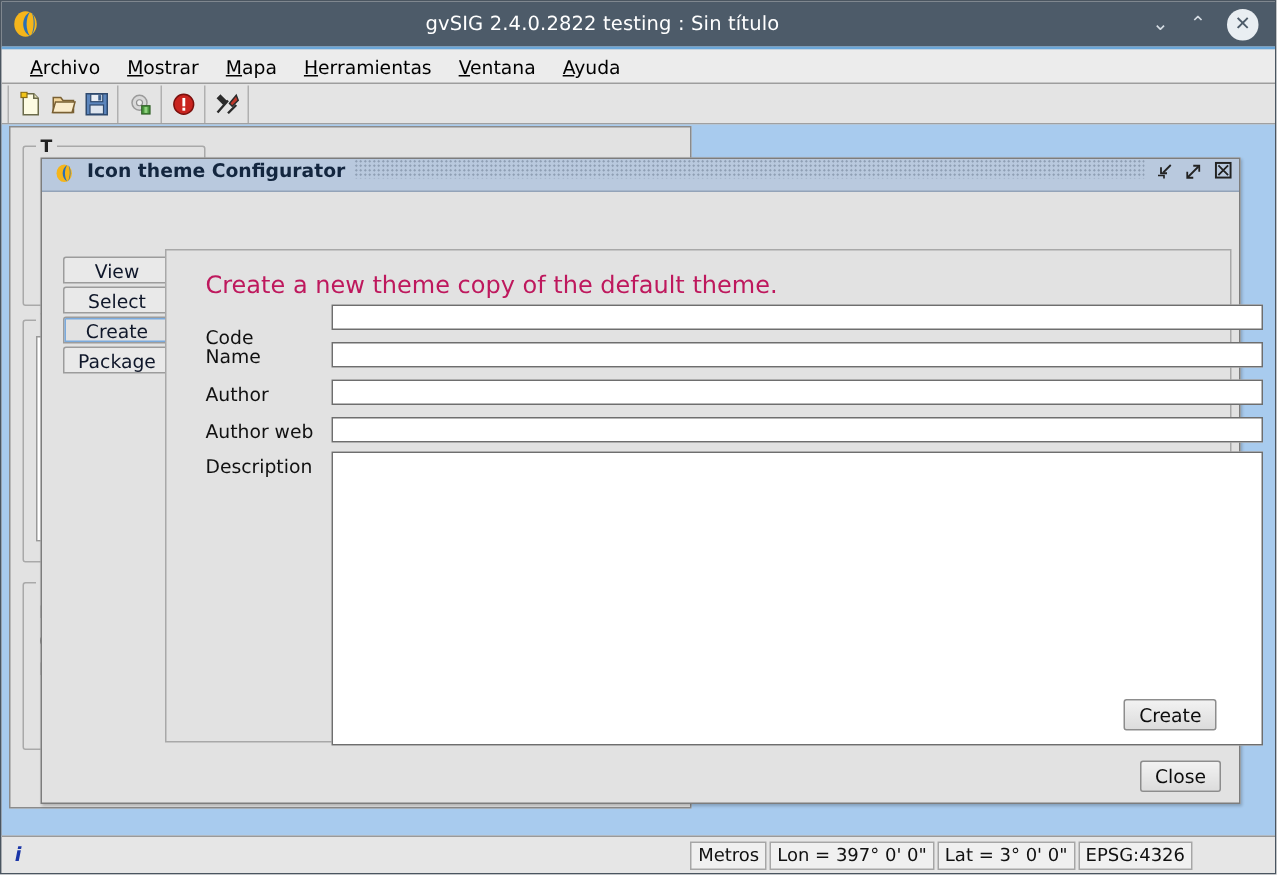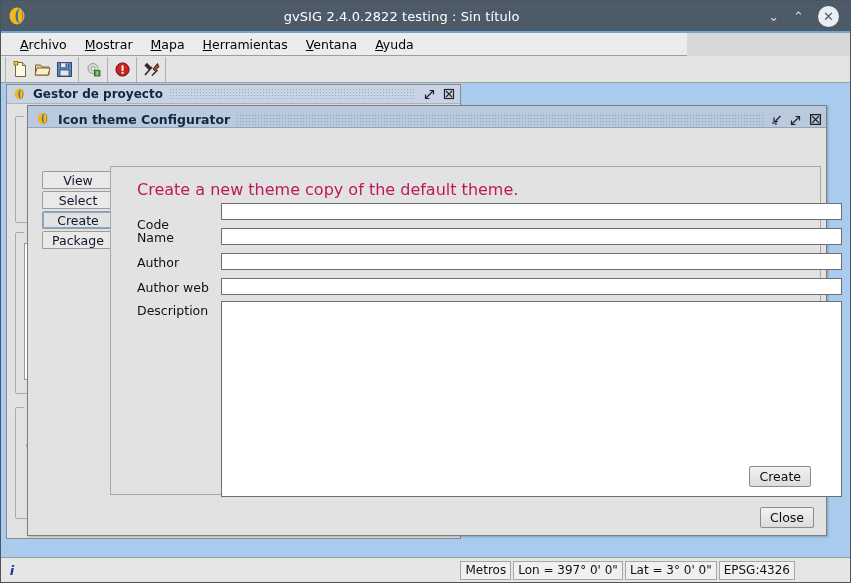--- a/index.html
+++ b/index.html
@@ -37,21 +37,21 @@
     background: #e9eef2; color: #4d5b69;
     display: flex; align-items: center; justify-content: center;
     font-size: 13px; font-weight: 600;
   }
   .tb-underline {
     position: absolute; left:0; top: 30px; width: 851px; height: 2px; background: #6aa6d8;
   }
 
   
   .menubar {
-    position: absolute; left: 0; top: 32px; width: 686px; height: 23px;
+    position: absolute; left: 0; top: 32px; width: 851px; height: 23px;
     background: #ececec;
     border-bottom: 1px solid #9d9d9d;
     display: flex; align-items: center;
     box-sizing: border-box;
     padding-left: 10px;
   }
   .menu-item {
     font-size: 12.5px; color: #000; padding: 2px 9px; cursor: default;
   }
   .menu-item u { text-decoration: underline; }
@@ -116,21 +116,21 @@
   
   .dialog {
     position: absolute; left: 26px; top: 104px; width: 800px; height: 431px;
     background: #e2e2e2;
     border: 1px solid #7d7d7d;
     box-sizing: border-box;
     box-shadow: 1px 1px 2px rgba(0,0,0,0.22);
   }
   .dlg-tbar {
     height: 21px; background: #b9c9de;
-    display: flex; align-items: flex-end;
+    display: flex; align-items: flex-start;
     border-bottom: 1px solid #93a3b8;
   }
   .dlg-icon { width: 20px; height: 18px; display:flex;align-items:center;justify-content:center;margin-left:5px;}
   .dlg-title { font-size: 12.5px; font-weight: bold; color: #13263f; margin-left: 5px; white-space: nowrap; }
   .dlg-grip { flex:1; height: 13px; margin: 0 6px;
           background-image: radial-gradient(#8b9bb1 0.7px, transparent 0.7px);
           background-size: 3px 3px; }
   .dlg-body { position: relative; height: 408px; }
 
   
@@ -299,44 +299,20 @@
           <path d="M14.5 2.5 L10 8 l1.8 1.8 l4-4 z" fill="#c0392b" stroke="#2b2b2b" stroke-width="1"></path>
           <path d="M9 14.5 L14.5 9" stroke="#2b2b2b" stroke-width="1.6"></path>
         </svg>
       </div>
     </div>
   </div>
 
   <div class="desktop"></div>
 
   <div class="proj-frame">
-    <div class="proj-tbar">
-      <div class="proj-icon">
-        <svg width="14" height="14" viewBox="0 0 22 22">
-          <ellipse cx="10" cy="11" rx="7.5" ry="8.5" fill="#f5b51b"></ellipse>
-          <path d="M13 3 C7 6, 7 16, 13 19 C10 15, 10 7, 13 3 Z" fill="#2a6fb5"></path>
-          <path d="M14 3 C17 6, 17 16, 13.5 19 C16 15, 16 7, 14 3 Z" fill="#2a6fb5"></path>
-        </svg>
-      </div>
-      <div class="proj-title">Gestor de proyecto</div>
-      <div class="grip"></div>
-      <div class="frame-btn">
-        <svg width="12" height="12" viewBox="0 0 12 12">
-          <path d="M2 10 L9 3" stroke="#222" stroke-width="1.2"></path>
-          <path d="M5.5 2.5 h4 v4" fill="none" stroke="#222" stroke-width="1.2"></path>
-          <path d="M1.5 6.5 v4 h4" fill="none" stroke="#222" stroke-width="1.2"></path>
-        </svg>
-      </div>
-      <div class="frame-btn">
-        <svg width="12" height="12" viewBox="0 0 12 12">
-          <rect x="1.5" y="1.5" width="9" height="9" fill="none" stroke="#222" stroke-width="1.2"></rect>
-          <path d="M3 3 L9 9 M9 3 L3 9" stroke="#222" stroke-width="1.1"></path>
-        </svg>
-      </div>
-    </div>
     <div class="proj-body">
 
       <div class="grp" style="left:8px; top:12px; width:120px; height:105px;">
         <span class="grp-label">T</span>
       </div>
 
       <div class="grp" style="left:8px; top:128px; width:120px; height:160px;">
         <span class="grp-label">V</span>
         <div class="grp-inner-list" style="left:8px; top:10px; width:100px; height:135px;">
           <span class="grp-text" style="left:3px; top:2px;">s</span>

